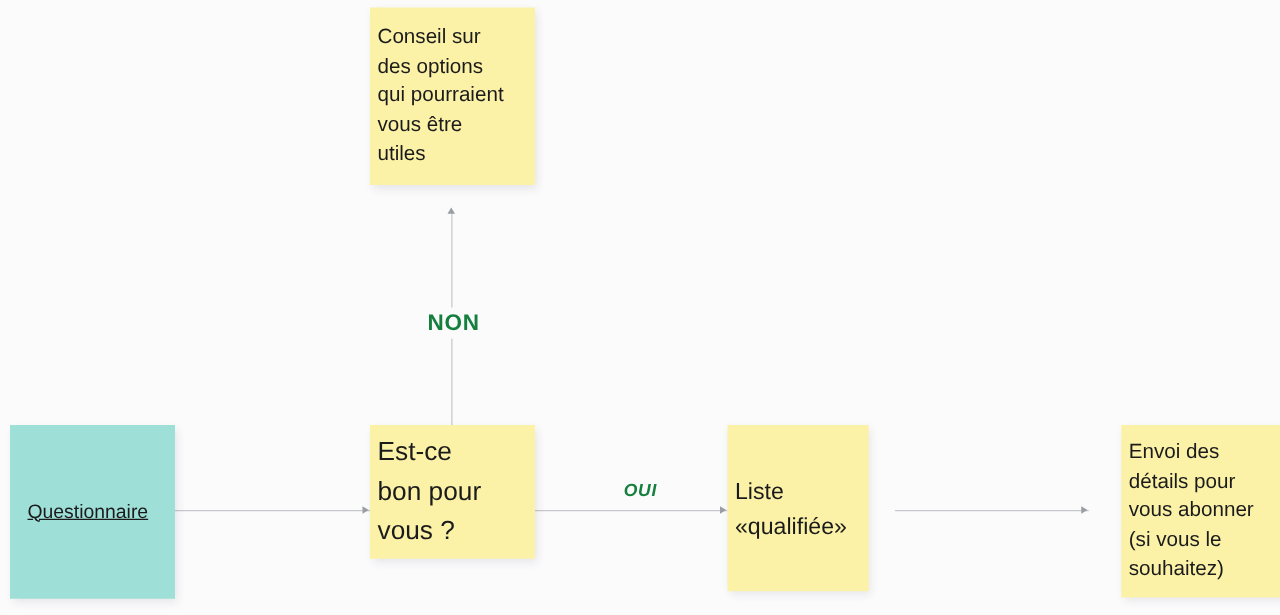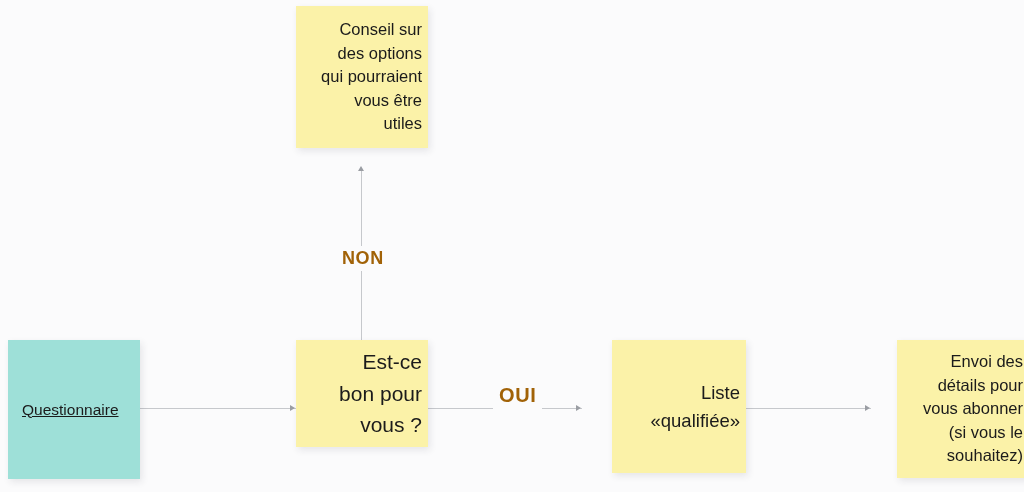--- a/index.html
+++ b/index.html
@@ -20,21 +20,21 @@
     background: #fbfbfc;
   }
 
   
   .note {
     position: absolute;
     box-sizing: border-box;
     display: flex;
     align-items: center;
     justify-content: center;
-    text-align: right;
+    text-align: left;
     color: #1b1b1b;
     line-height: 1.42;
     box-shadow: 2px 3px 7px rgba(40,40,60,0.10);
     padding: 4px 6px;
     z-index: 5;
   }
   .note-yellow { background: #fbf2a8; }
   .note-teal   { background: #9ee0d8; }
 
   .note-text {
@@ -58,22 +58,22 @@
     padding-left: 14px;
   }
   #note-questionnaire .note-text { text-align: left; text-decoration: underline; }
   #note-decision {
     left: 296px; top: 340px;
     width: 132px; height: 107px;
     font-size: 21px;
     line-height: 1.5;
   }
   #note-qualified {
-    left: 612px; top: 340px;
-    width: 134px; height: 133px;
+    left: 582px; top: 340px;
+    width: 113px; height: 133px;
     font-size: 18.5px;
     line-height: 1.5;
   }
   #note-send {
     left: 871px; top: 340px;
     width: 132px; height: 138px;
     font-size: 16.5px;
     margin-left: 26px;
   }
 
@@ -108,28 +108,28 @@
   }
   #arrow-to-decision  { left: 290px; top: 405px; }
   #arrow-to-qualified { left: 576px; top: 405px; }
   #arrow-to-send      { left: 865px; top: 405px; }
   #arrow-to-advice    { left: 357.5px; top: 166px; }
 
   
   .edge-label {
     position: absolute;
     font-weight: bold;
-    color: #a16207;
+    color: #15803d;
     letter-spacing: 0.6px;
     z-index: 6;
     background: #fbfbfc;
     padding: 2px 6px;
   }
   #label-non { left: 336px; top: 246px; font-size: 18px; }
-  #label-oui { left: 493px; top: 382px; font-size: 20px; }
+  #label-oui { left: 493px; top: 382px; font-size: 14px; font-style: italic; }
 </style>
 </head>
 <body>
 
 <div id="canvas">
 
   <div class="edge edge-h" id="edge-questionnaire-decision"></div>
   <div class="arrowhead arrow-right" id="arrow-to-decision"></div>
 
   <div class="edge edge-h" id="edge-decision-qualified"></div>

